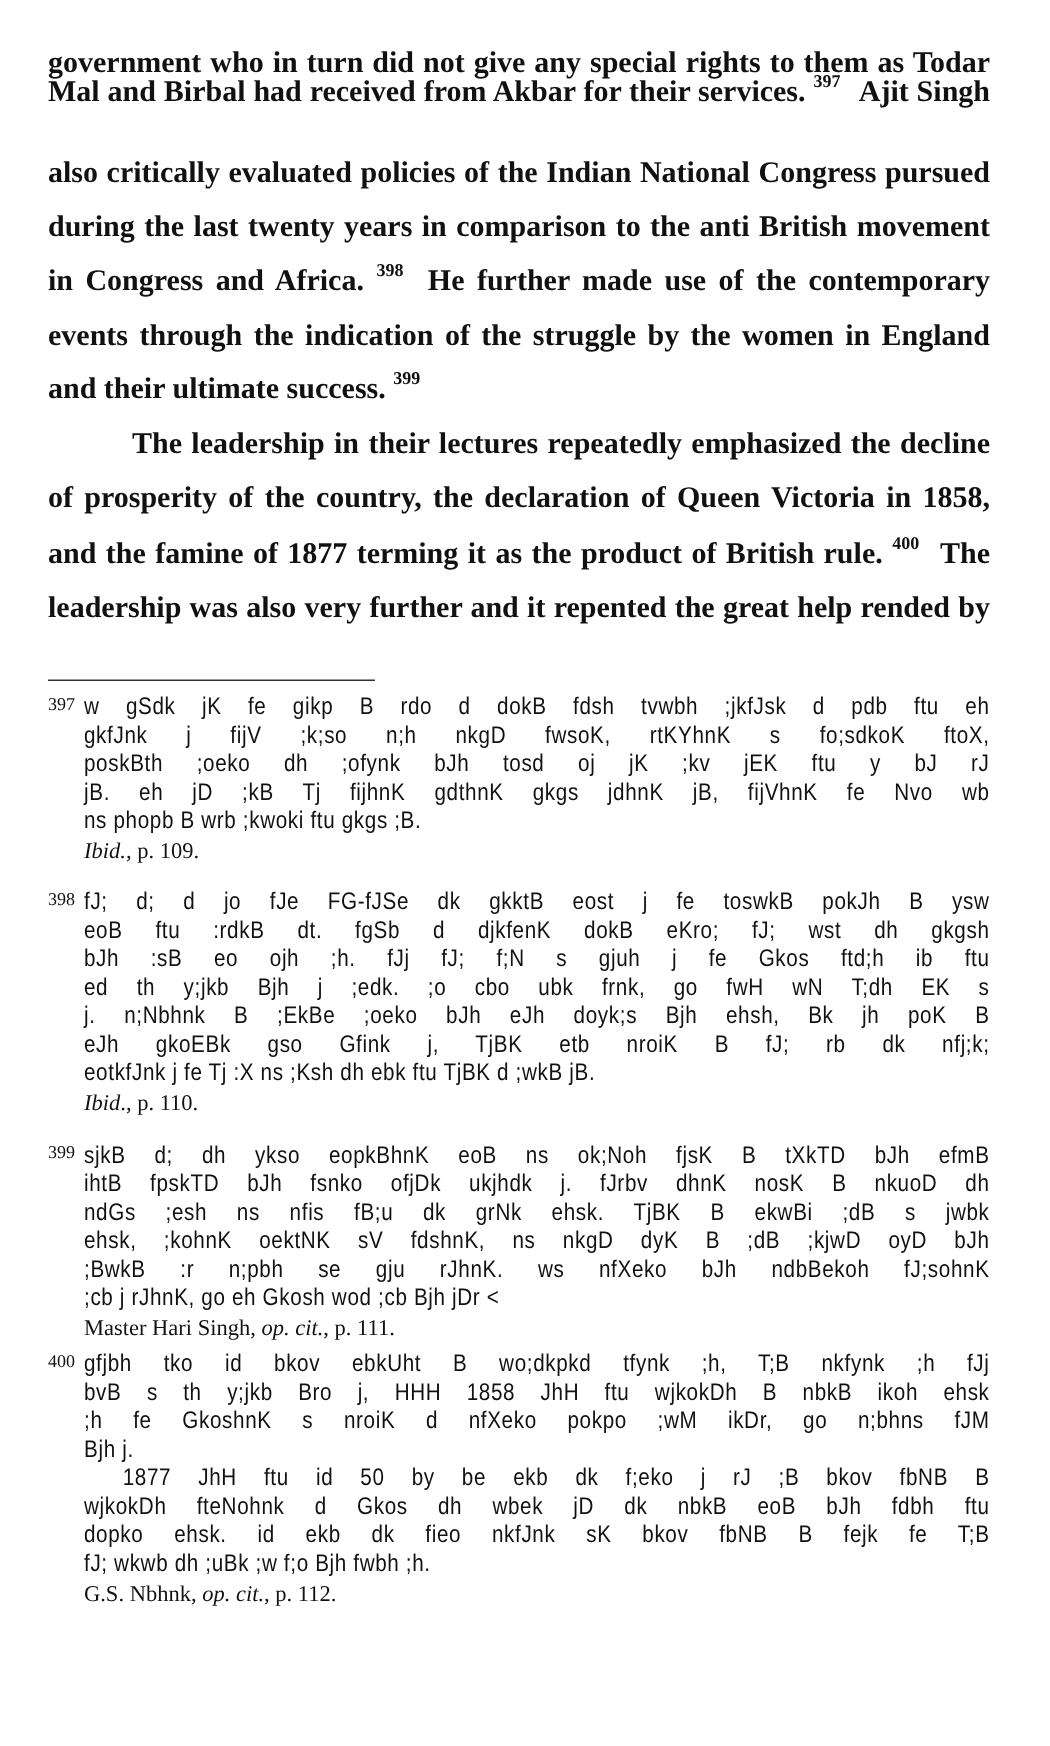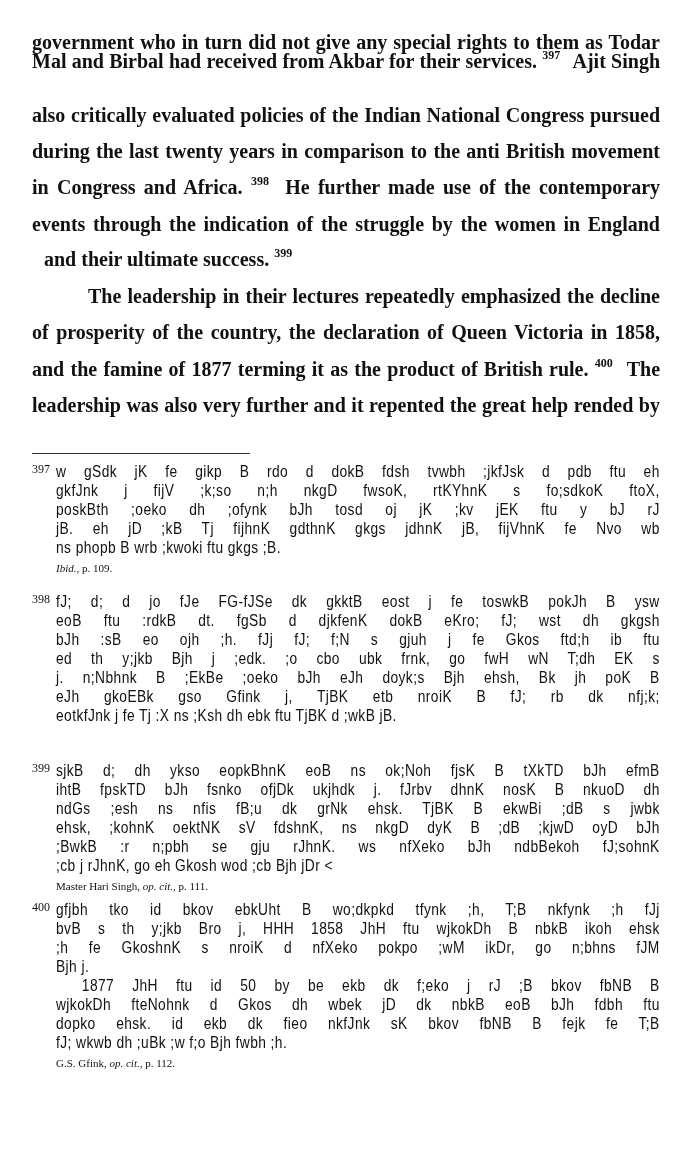--- a/index.html
+++ b/index.html
@@ -3,37 +3,37 @@
   <meta charset="utf-8">
   <style>
     html, body { margin: 0; padding: 0; background: #ffffff; }
     body { width: 700px; height: 1164px; position: relative; overflow: hidden; color: #111; }
     .page { position: absolute; left: 32px; top: 0; width: 628px; }
     .main-line {
       position: absolute; left: 0; width: 628px;
       font-family: "Liberation Serif", serif; font-size: 20px; line-height: 24px;
       white-space: nowrap; text-align: justify; text-align-last: justify; font-weight: bold;
     }
-    .main-line.last { text-align-last: left; margin-left: 12px; }
+    .main-line.last { text-align-last: left; }
     .main-line.indent { padding-left: 56px; width: 572px; }
     sup.fn { font-size: 12px; vertical-align: 9px; line-height: 0; margin-right: 8px; }
     .rule { position: absolute; left: 0; top: 453px; width: 218px; height: 1px; background: #333; }
     .fn-block { position: absolute; left: 0; width: 628px; }
     .fn-num { position: absolute; left: 0; top: 0; font-family: "Liberation Serif", serif; font-size: 12px; }
     .fn-lines { position: absolute; left: 24px; width: 604px; }
     .fn-line {
       font-family: "Liberation Sans", sans-serif; font-size: 16px; line-height: 19px;
       height: 19px; white-space: nowrap; text-align: justify; text-align-last: justify;
       transform: scaleX(0.86); transform-origin: left center; width: 702px;
       letter-spacing: 0.5px;
     }
     .fn-line.last { text-align-last: left; }
     .fn-line.indent { padding-left: 30px; width: 672px; }
     .fn-cite {
-      font-family: "Liberation Serif", serif; font-size: 11px; line-height: 20px; height: 20px;
+      font-family: "Liberation Serif", serif; font-size: 15px; line-height: 20px; height: 20px;
       white-space: nowrap; margin-top: 1px;
     }
     .fn-cite i { font-style: italic; }
   </style>
 </head>
 <body>
 
 <div class="page">
 
   <div>
@@ -67,20 +67,21 @@
   <div class="fn-block" style="top:592px">
     <span class="fn-num">398</span>
     <div class="fn-lines">
       <div class="fn-line">fJ; d; d jo fJe FG-fJSe dk gkktB eost j fe toswkB pokJh B ysw</div>
       <div class="fn-line">eoB ftu :rdkB dt. fgSb d djkfenK dokB eKro; fJ; wst dh gkgsh</div>
       <div class="fn-line">bJh :sB eo ojh ;h. fJj fJ; f;N s gjuh j fe Gkos ftd;h ib ftu</div>
       <div class="fn-line">ed th y;jkb Bjh j ;edk. ;o cbo ubk frnk, go fwH wN T;dh EK s</div>
       <div class="fn-line">j. n;Nbhnk B ;EkBe ;oeko bJh eJh doyk;s Bjh ehsh, Bk jh poK B</div>
       <div class="fn-line">eJh gkoEBk gso Gfink j, TjBK etb nroiK B fJ; rb dk nfj;k;</div>
       <div class="fn-line last">eotkfJnk j fe Tj :X ns ;Ksh dh ebk ftu TjBK d ;wkB jB.</div>
+      <div class="fn-cite"><span></span><i>Ibid</i><span>., p. 110.</span></div>
     </div>
   </div>
 
   <div class="fn-block" style="top:761px">
     <span class="fn-num">399</span>
     <div class="fn-lines">
       <div class="fn-line"> sjkB d; dh ykso eopkBhnK eoB ns ok;Noh fjsK B tXkTD bJh efmB</div>
       <div class="fn-line">ihtB fpskTD bJh fsnko ofjDk ukjhdk j. fJrbv dhnK nosK B nkuoD dh</div>
       <div class="fn-line">ndGs ;esh ns nfis fB;u dk grNk ehsk. TjBK B ekwBi ;dB s jwbk</div>
       <div class="fn-line">ehsk, ;kohnK oektNK sV fdshnK, ns nkgD dyK B ;dB ;kjwD oyD bJh</div>
@@ -94,17 +95,17 @@
     <span class="fn-num">400</span>
     <div class="fn-lines">
       <div class="fn-line">gfjbh tko id bkov ebkUht B wo;dkpkd tfynk ;h, T;B nkfynk ;h fJj</div>
       <div class="fn-line">bvB s th y;jkb Bro j, HHH 1858 JhH ftu wjkokDh B nbkB ikoh ehsk</div>
       <div class="fn-line">;h fe GkoshnK s nroiK d nfXeko pokpo ;wM ikDr, go n;bhns fJM</div>
       <div class="fn-line last">Bjh j.</div>
       <div class="fn-line indent">1877 JhH ftu id 50 by be ekb dk f;eko j rJ ;B bkov fbNB B</div>
       <div class="fn-line">wjkokDh fteNohnk d Gkos dh wbek jD dk nbkB eoB bJh fdbh ftu</div>
       <div class="fn-line">dopko ehsk. id ekb dk fieo nkfJnk sK bkov fbNB B fejk fe T;B</div>
       <div class="fn-line last">fJ; wkwb dh ;uBk ;w f;o Bjh fwbh ;h.</div>
-      <div class="fn-cite"><span>G.S. Gfink, </span><i>op. cit.</i><span>,  p. 112.</span></div>
+      <div class="fn-cite"><span>G.S. Nbhnk, </span><i>op. cit.</i><span>,  p. 112.</span></div>
     </div>
   </div>
 
 </div>
 
 </body></html>

